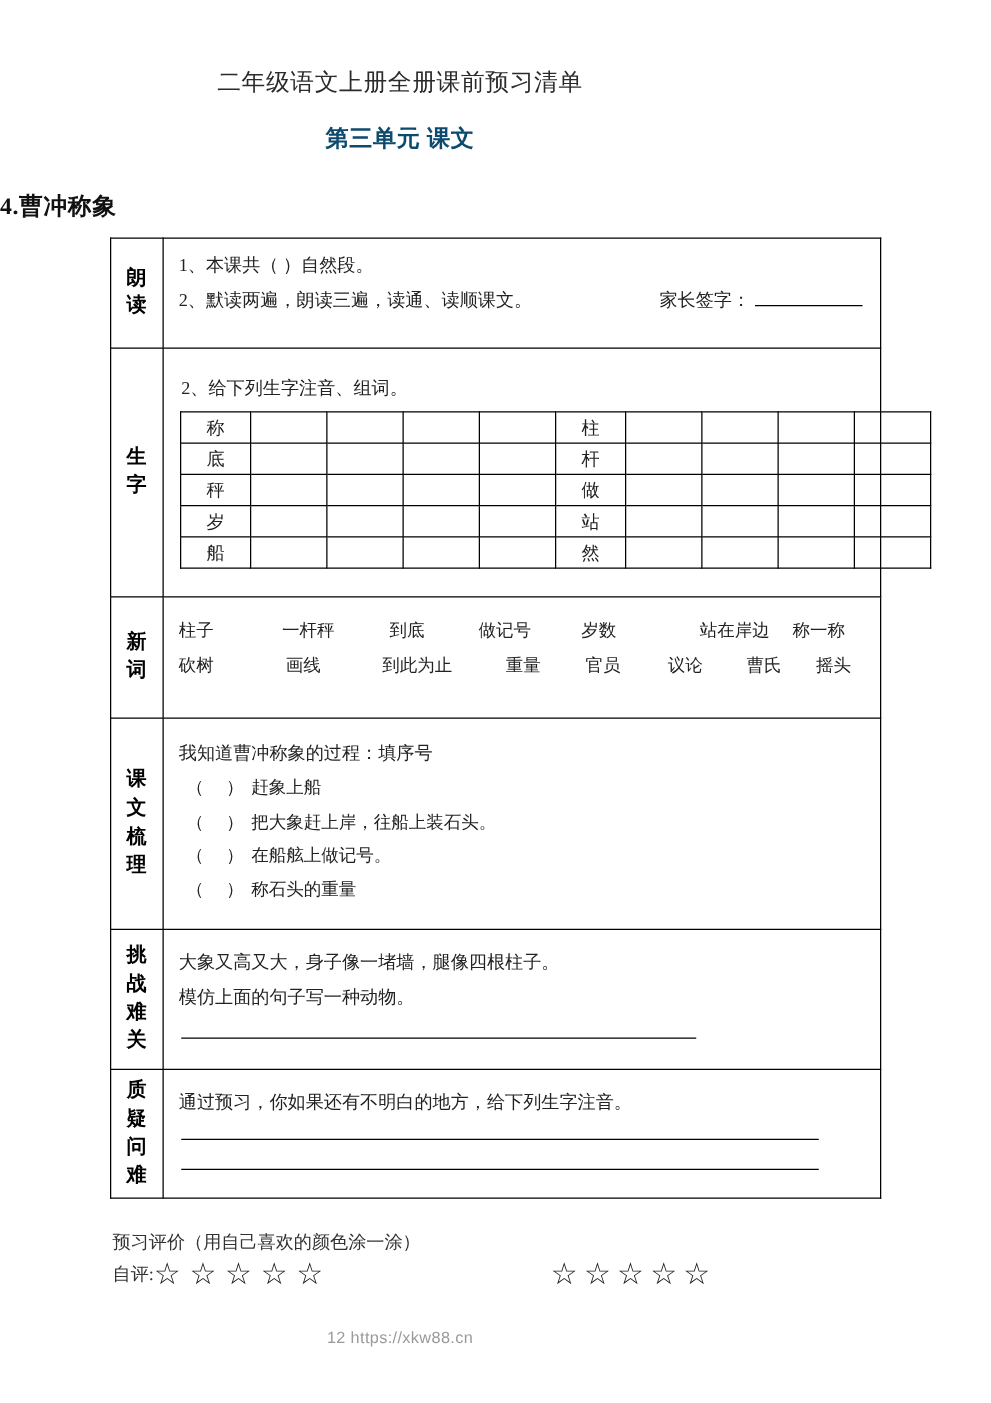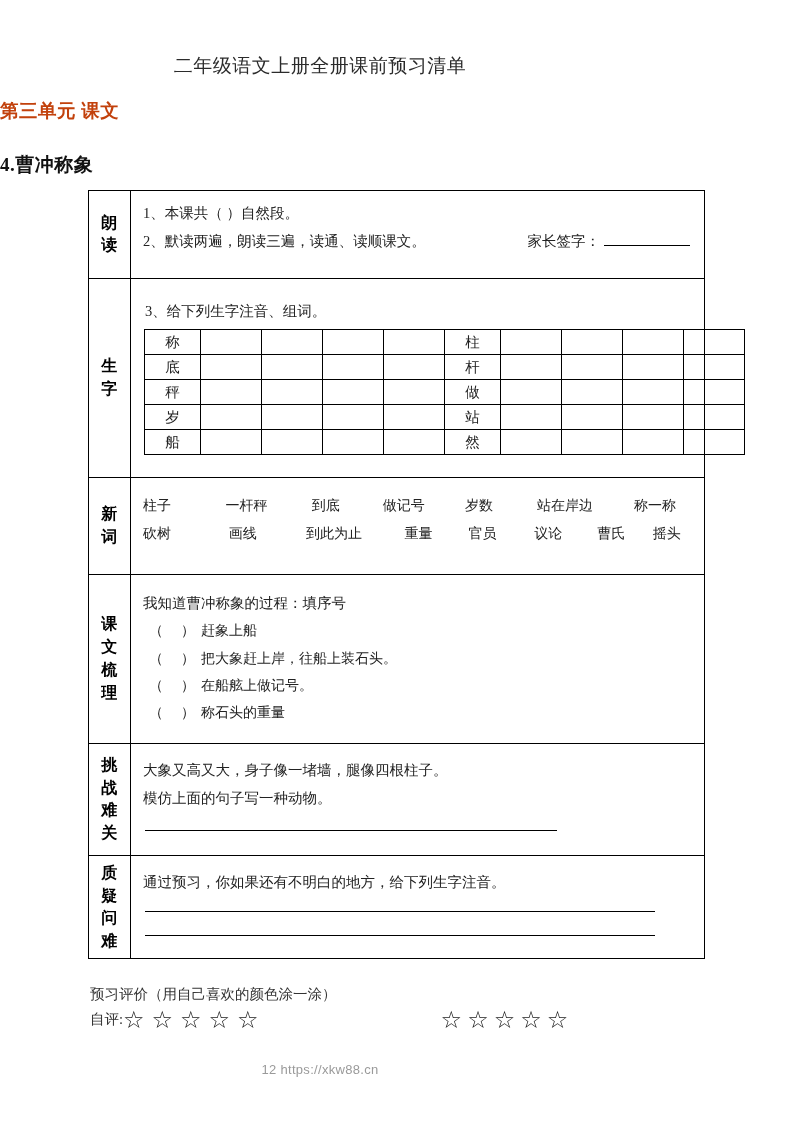--- a/index.html
+++ b/index.html
@@ -21,25 +21,25 @@
     left: 0; right: 0; top: 53px;
     text-align: center;
     font-size: 19px;
     font-weight: 400;
     letter-spacing: 0.5px;
     color: #2b2b2b;
   }
   .unit-title {
     position: absolute;
     left: 0; right: 0; top: 98px;
-    text-align: left;
+    text-align: center;
     font-size: 18.5px;
     font-weight: bold;
     letter-spacing: 0.5px;
-    color: #c2410c;
+    color: #0c4a6e;
   }
   .lesson-title {
     position: absolute;
     left: 0; right: 0; top: 152px;
     text-align: left;
     font-size: 19px;
     font-weight: bold;
     letter-spacing: 0.5px;
     color: #111;
   }
@@ -127,21 +127,21 @@
     line-height: 2.0;
     color: #222;
     white-space: nowrap;
   }
   .words-row .w { display: inline-block; text-align: center; }
   .wr1 .w:nth-child(1) { width: 64px; text-align: left; }
   .wr1 .w:nth-child(2) { width: 84px; }
   .wr1 .w:nth-child(3) { width: 78px; }
   .wr1 .w:nth-child(4) { width: 82px; }
   .wr1 .w:nth-child(5) { width: 72px; }
-  .wr1 .w:nth-child(6) { width: 104px; }
+  .wr1 .w:nth-child(6) { width: 104px; text-align: right; }
   .wr1 .w:nth-child(7) { width: 80px; }
   .wr2 .w:nth-child(1) { width: 64px; text-align: left; }
   .wr2 .w:nth-child(2) { width: 84px; }
   .wr2 .w:nth-child(3) { width: 110px; }
   .wr2 .w:nth-child(4) { width: 70px; }
   .wr2 .w:nth-child(5) { width: 66px; }
   .wr2 .w:nth-child(6) { width: 74px; }
   .wr2 .w:nth-child(7) { width: 60px; }
   .wr2 .w:nth-child(8) { width: 58px; }
 
@@ -264,21 +264,21 @@
           <div class="read-pad"></div>
         </td>
       </tr>
 
       <tr>
         <td class="label-cell">
           <span class="lbl">生</span>
           <span class="lbl">字</span>
         </td>
         <td class="content-cell">
-          <div class="hanzi-intro">3、给下列生字注音、组词。</div>
+          <div class="hanzi-intro">2、给下列生字注音、组词。</div>
           <table class="hanzi-table">
             <colgroup>
               <col class="c-char">
                 <col class="c-fill">
                 <col class="c-fill">
                 <col class="c-fill">
                 <col class="c-fill">
               <col class="c-char">
                 <col class="c-fill">
                 <col class="c-fill">

